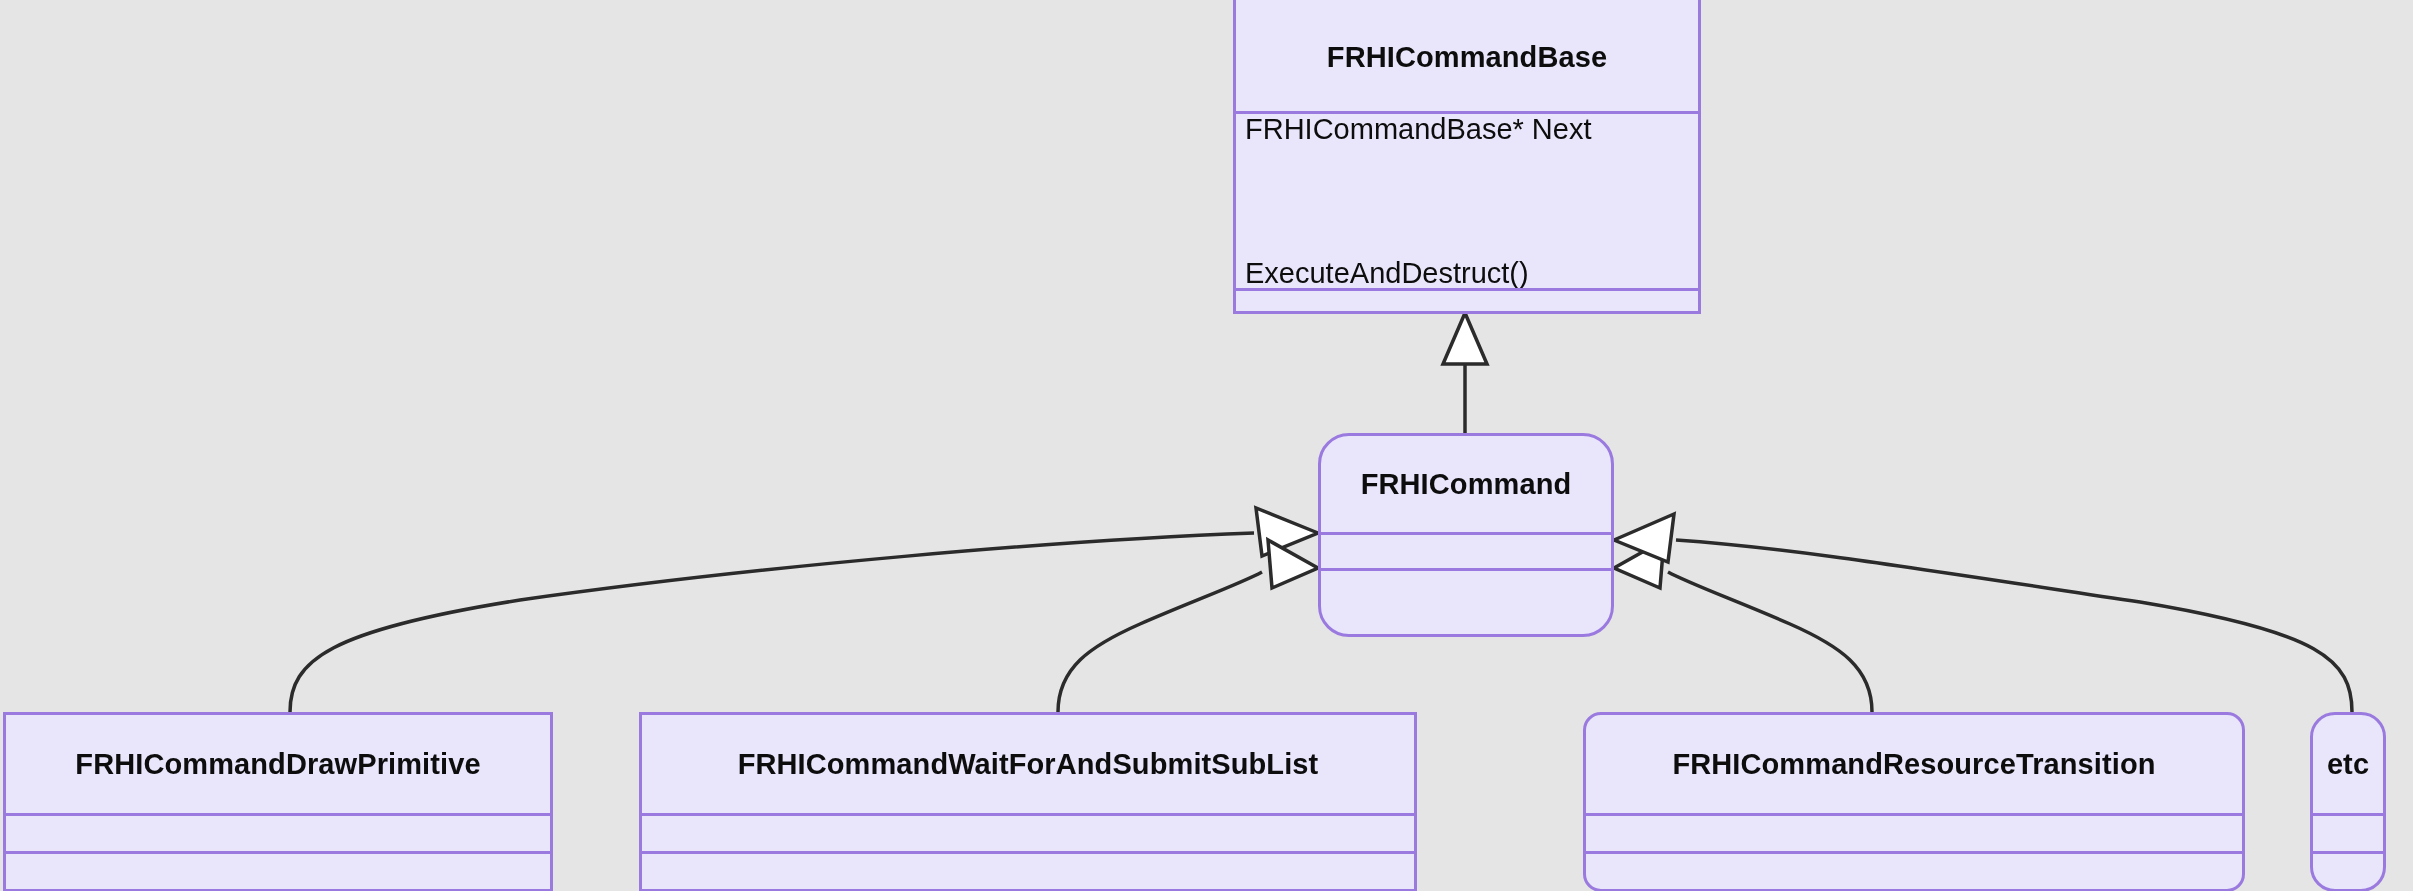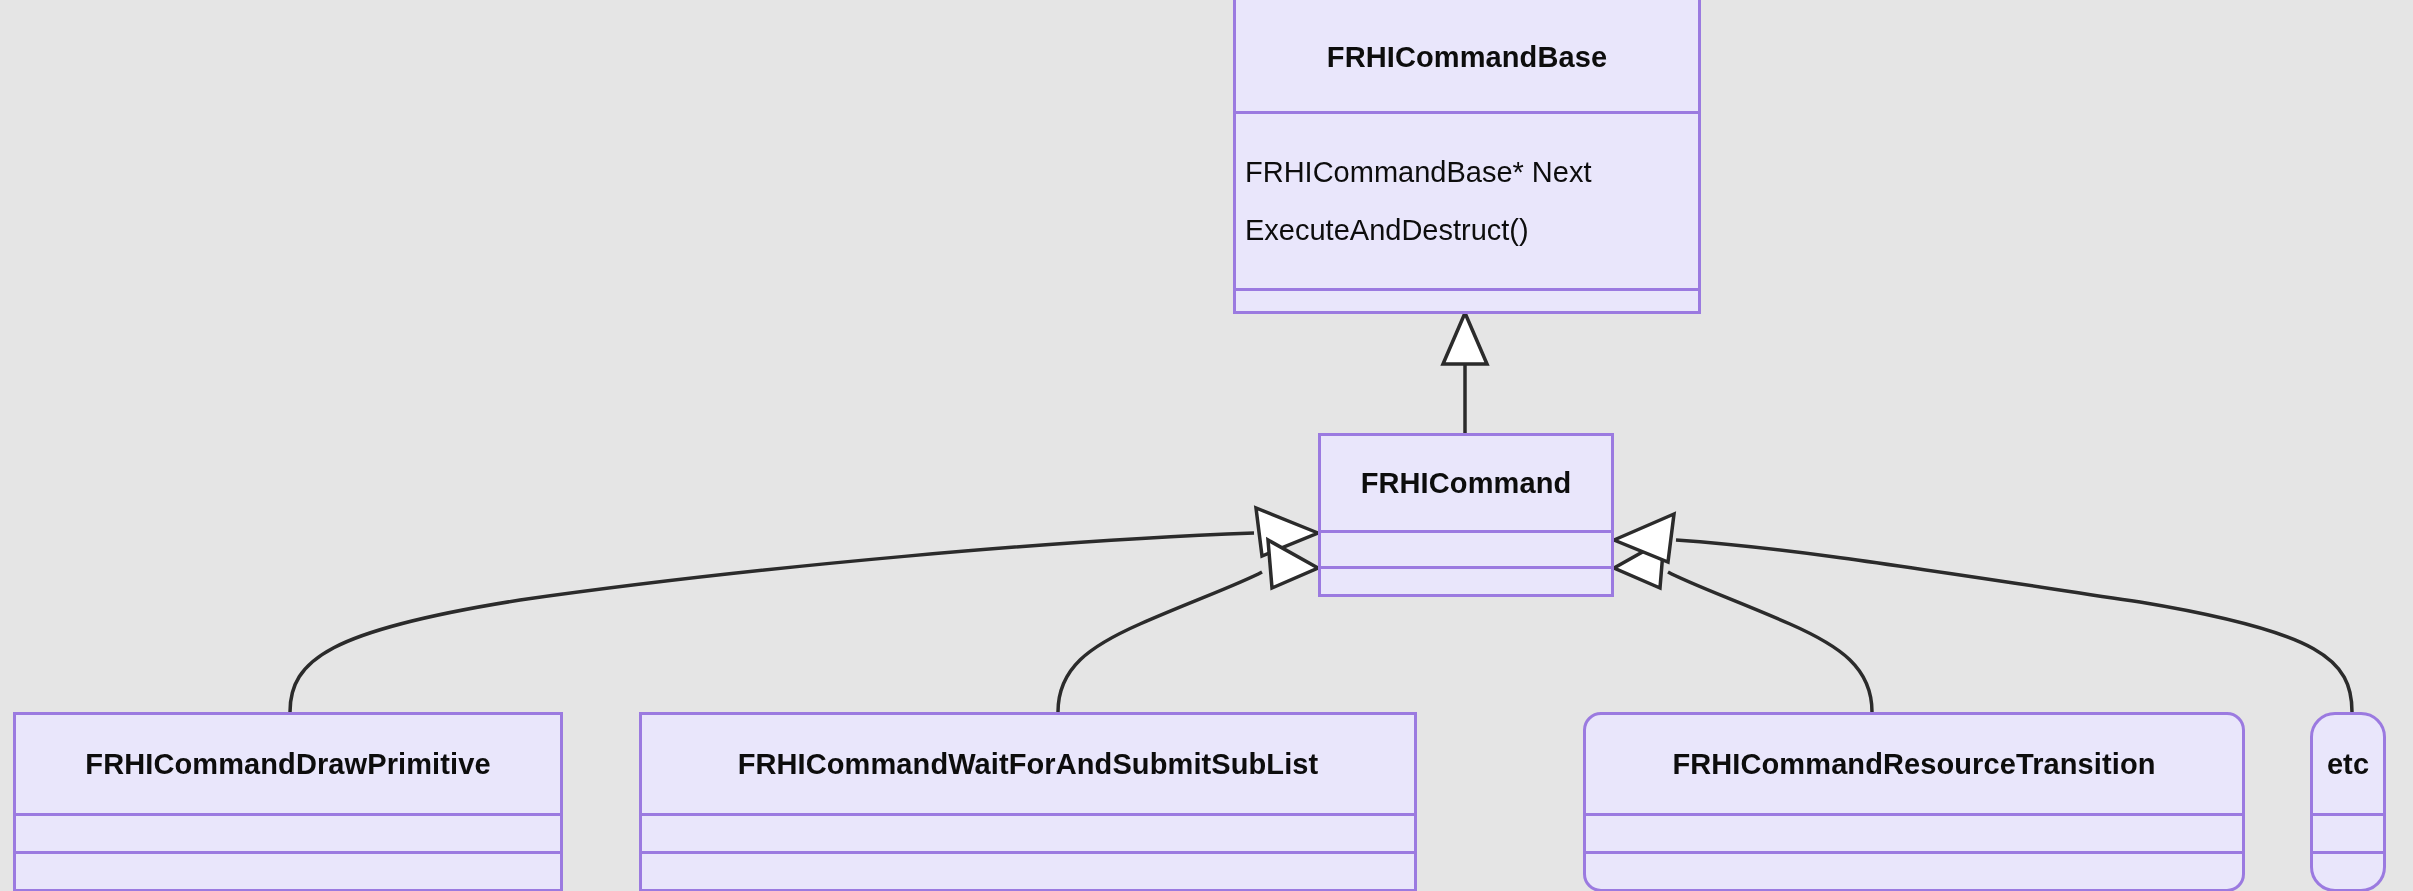--- a/index.html
+++ b/index.html
@@ -42,21 +42,21 @@
     color: #0d0d0d;
     letter-spacing: 0.1px;
     white-space: nowrap;
     overflow: hidden;
   }
   .uml-attr-compartment {
     box-sizing: border-box;
     border-top: 3px solid #9B7AE0;
     display: flex;
     flex-direction: column;
-    justify-content: center;
+    justify-content: space-between;
     color: #0d0d0d;
     padding-left: 8px;
   }
   .uml-attr-compartment .uml-member {
     white-space: nowrap;
     line-height: 1.05;
   }
   .uml-op-compartment {
     box-sizing: border-box;
     border-top: 3px solid #9B7AE0;
@@ -84,21 +84,22 @@
   }
   #class-frhicommandbase .uml-op-compartment {
     height: 23px;
   }
 
   
   #class-frhicommand {
     left: 1318px;
     top: 433px;
     width: 296px;
-    height: 164px;
+    height: 204px;
+    border-radius: 31px;
   }
   #class-frhicommand .uml-name-compartment {
     height: 96px;
     font-size: 29px;
   }
   #class-frhicommand .uml-attr-compartment {
     height: 36px;
   }
   #class-frhicommand .uml-op-compartment {
     height: 29px;
@@ -112,21 +113,21 @@
   .leaf-class .uml-name-compartment {
     height: 100px;
     font-size: 29px;
   }
   .leaf-class .uml-attr-compartment {
     height: 38px;
   }
   .leaf-class .uml-op-compartment {
     height: 39px;
   }
-  #class-frhicommanddrawprimitive { left: 13px; width: 550px; }
+  #class-frhicommanddrawprimitive { left: 3px; width: 550px; }
   #class-frhicommandwaitforandsubmitsublist { left: 639px; width: 778px; }
   #class-frhicommandresourcetransition { left: 1583px; width: 662px; border-radius: 18px; }
   #class-etc { left: 2310px; width: 76px; border-radius: 25px; }
 </style>
 </head>
 <body>
 
 <div id="diagram-root">
 
   <svg id="edge-layer" viewBox="0 0 2413 891" width="2413" height="891" xmlns="http://www.w3.org/2000/svg">

